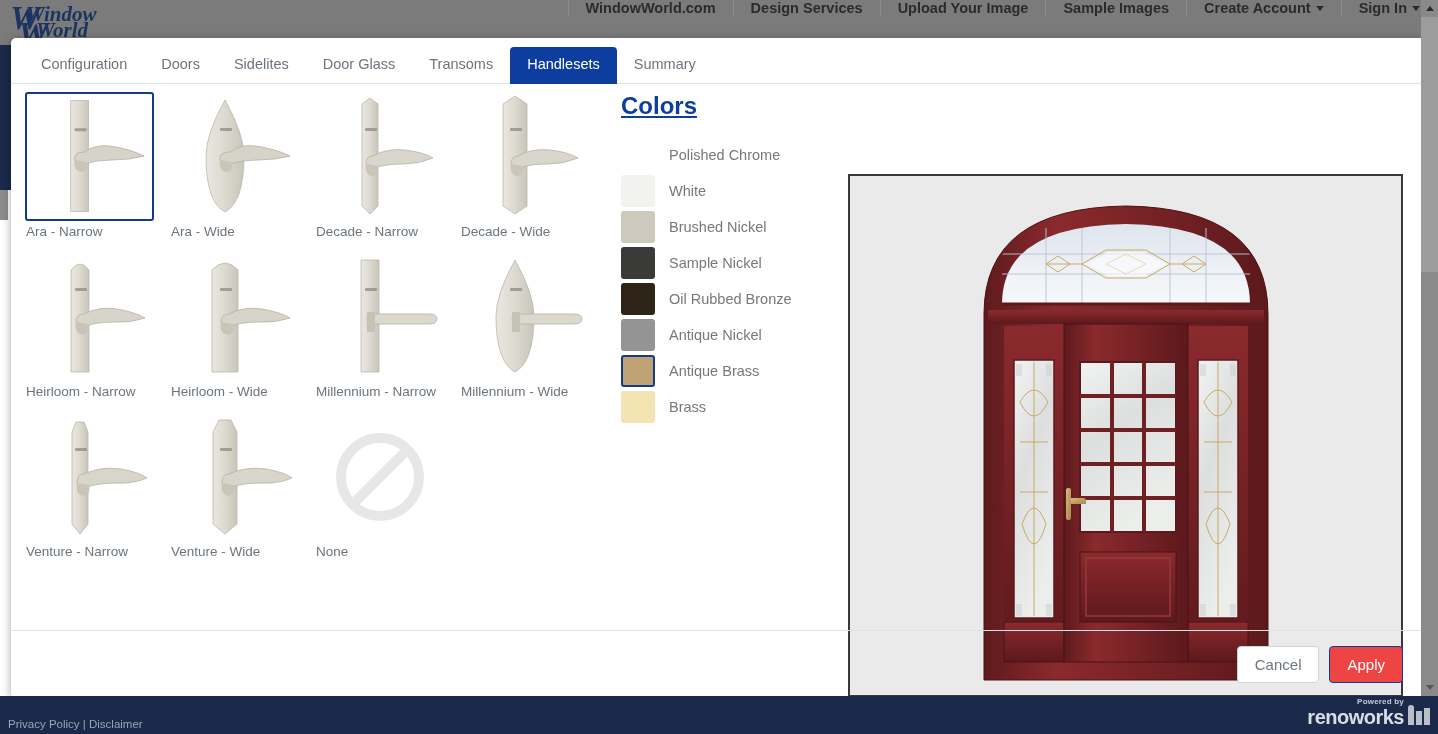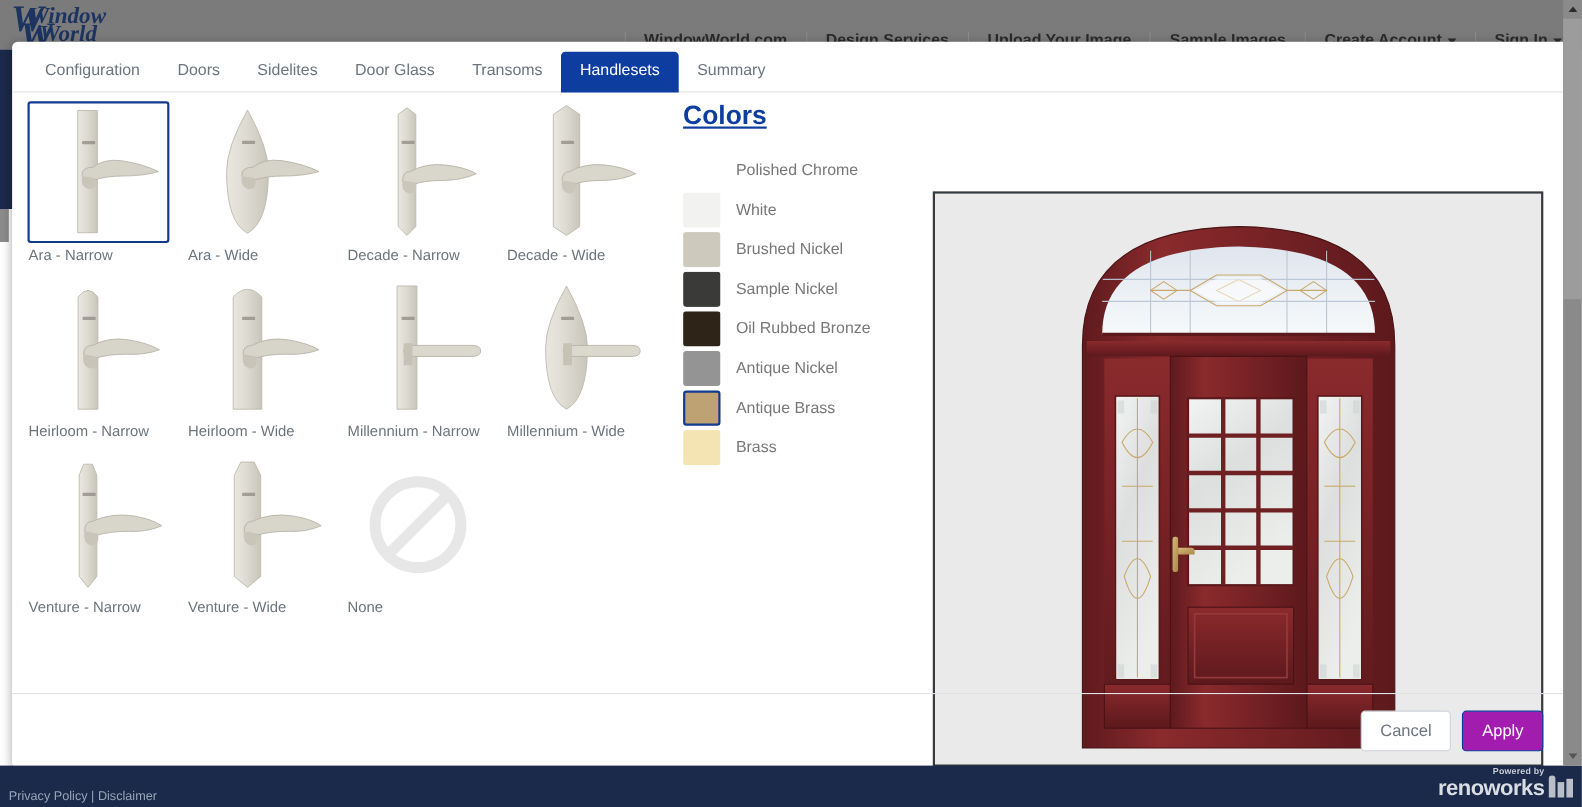--- a/index.html
+++ b/index.html
@@ -32,21 +32,21 @@
     color: #1d3461;
     line-height: 1;
   }
   #logo-l1 { position:absolute; left: 18px; top: 4px; font-size: 21px; }
   #logo-l2 { position:absolute; left: 28px; top: 20px; font-size: 21px; }
   #logo-w1 { position:absolute; left: 2px; top: 1px; font-size: 34px; }
   #logo-w2 { position:absolute; left: 10px; top: 17px; font-size: 34px; }
 
   #site-nav {
     position: absolute; right: 0; top: 0; height: 45px;
-    display: flex; align-items: flex-end; margin-left: 40px;
+    display: flex; align-items: flex-start; margin-left: 40px;
   }
   .nav-item {
     display: flex; align-items: center;
     padding: 0 17px;
     font-size: 14.5px; font-weight: bold;
     color: #2b2b2b;
     border-left: 1px solid #8d8d8d;
     white-space: nowrap;
     cursor: pointer;
   }
@@ -227,21 +227,21 @@
     font-size: 15px;
     padding: 8px 17px;
     border-radius: 4px;
     cursor: pointer;
     line-height: 1.3;
   }
   #cancel-btn {
     background: #ffffff; color: #6c757d; border: 1px solid #ced4da;
   }
   #apply-btn {
-    background: #a21caf; color: #ffffff; border: 1px solid #0d3d9e;
+    background: #ef4444; color: #ffffff; border: 1px solid #0d3d9e;
   }
 
   
   #scrollbar {
     position: absolute; right: 0; top: 0; width: 17px; height: 696px;
     background: #8a8a8a;
     z-index: 50;
   }
   .sb-arrow {
     position: absolute; left: 0; width: 17px; height: 17px;

